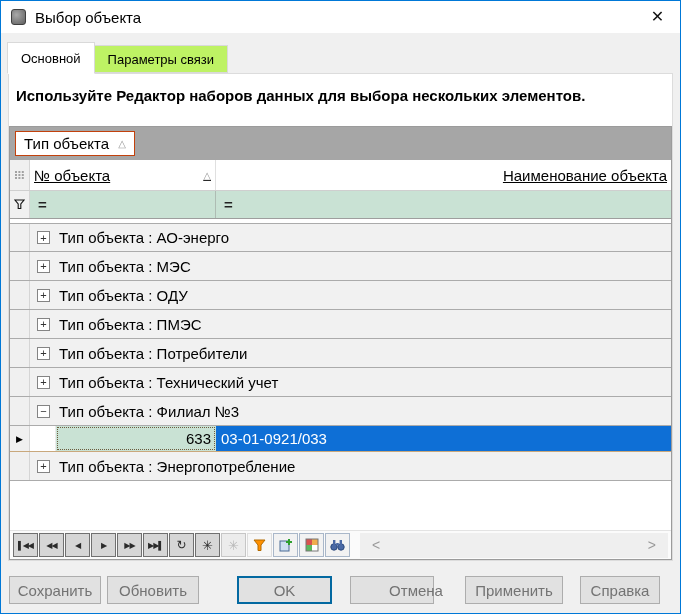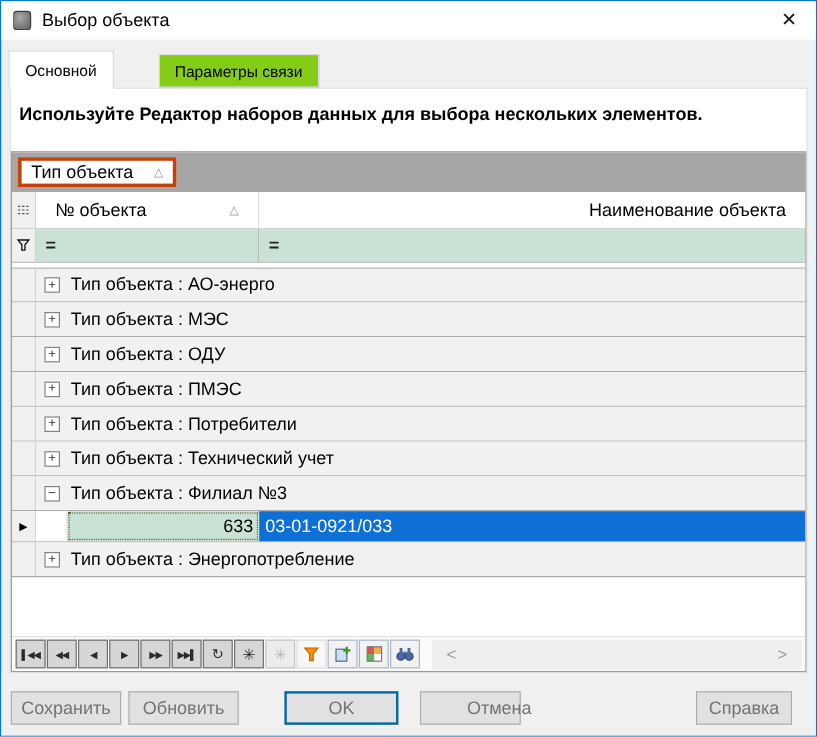--- a/index.html
+++ b/index.html
@@ -16,42 +16,42 @@
   .title-text { margin-left:9px; font-size:15px; color:#000; }
   .close-btn { position:absolute; right:0; top:0; width:45px; height:31px;
                display:flex; align-items:center; justify-content:center;
                font-size:16px; color:#111; cursor:default; }
 
   
   .tabbar { height:40px; display:flex; align-items:flex-end; padding-left:6px; position:relative; z-index:3; }
   .tab { font-size:13px; padding:0 13px; display:flex; align-items:center; white-space:nowrap; }
   .tab-active { background:#fff; border:1px solid #d9d9d9; border-bottom:1px solid #fff;
                 height:32px; margin-bottom:-1px; z-index:4; }
-  .tab-inactive { background:#84cc16; border:1px solid #d9d9d9; border-left:none; height:28px;margin-left:38px; }
+  .tab-inactive { background:#bef264; border:1px solid #d9d9d9; border-left:none; height:28px; }
 
   
   .page { position:absolute; left:7px; right:7px; top:72px; height:488px;
           background:#fff; border:1px solid #dcdcdc; }
   .instruction { position:absolute; top:13px; left:7px; font-size:15px; font-weight:bold; color:#000; }
 
   
   .grid { position:absolute; left:0; right:0; top:52px; bottom:0; border:1px solid #9b9b9b;
           display:flex; flex-direction:column; background:#fff; }
 
   .groupby { height:33px; background:#a6a6a6; display:flex; align-items:center;
              padding-left:5px; flex:0 0 auto; }
-  .groupbox { width:132px; height:25px; background:#fff; border:3px solid #c2410c;
+  .groupbox { width:120px; height:25px; background:#fff; border:1px solid #c2410c;
               display:flex; align-items:center; justify-content:space-between;
               padding:0 8px; font-size:15px; }
   .tri { color:#9a9a9a; font-size:10px; }
 
   .headerrow { display:flex; height:30px; flex:0 0 auto; background:#fff; }
   .indcol { width:20px; flex:0 0 auto; background:#f0f0f0; border-right:1px solid #d5d5d5;
             display:flex; align-items:center; justify-content:center; }
-  .hcell { display:flex; align-items:center; font-size:15px; color:#000; padding:0 16px; }
+  .hcell { display:flex; align-items:center; font-size:15px; color:#000; padding:0 4px;text-decoration:underline; }
   .hcell1 { width:186px; justify-content:space-between; border-right:1px solid #e0e0e0; }
   .hcell2 { flex:1;justify-content:flex-end; }
 
   .filterrow { display:flex; height:29px; flex:0 0 auto;
                border-top:1px solid #cfcfcf; border-bottom:1px solid #9e9e9e; }
   .fcell { background:#c9e2d4; font-size:15px; font-weight:bold; color:#222;
            padding:0 8px; display:flex; align-items:center; }
   .fcell1 { width:186px; border-right:1px solid #aebcb3; }
   .fcell2 { flex:1; }
 
@@ -296,16 +296,17 @@
       </div>
 
     </div>
   </div>
 
   <div class="footer">
     <button class="btn btn-save">Сохранить</button>
     <button class="btn btn-refresh">Обновить</button>
     <button class="btn btn-ok">OK</button>
     <button class="btn btn-cancel">Отмена</button>
+    <button class="btn btn-apply">Применить</button>
     <button class="btn btn-help">Справка</button>
   </div>
 
 </div>
 
 </body></html>

